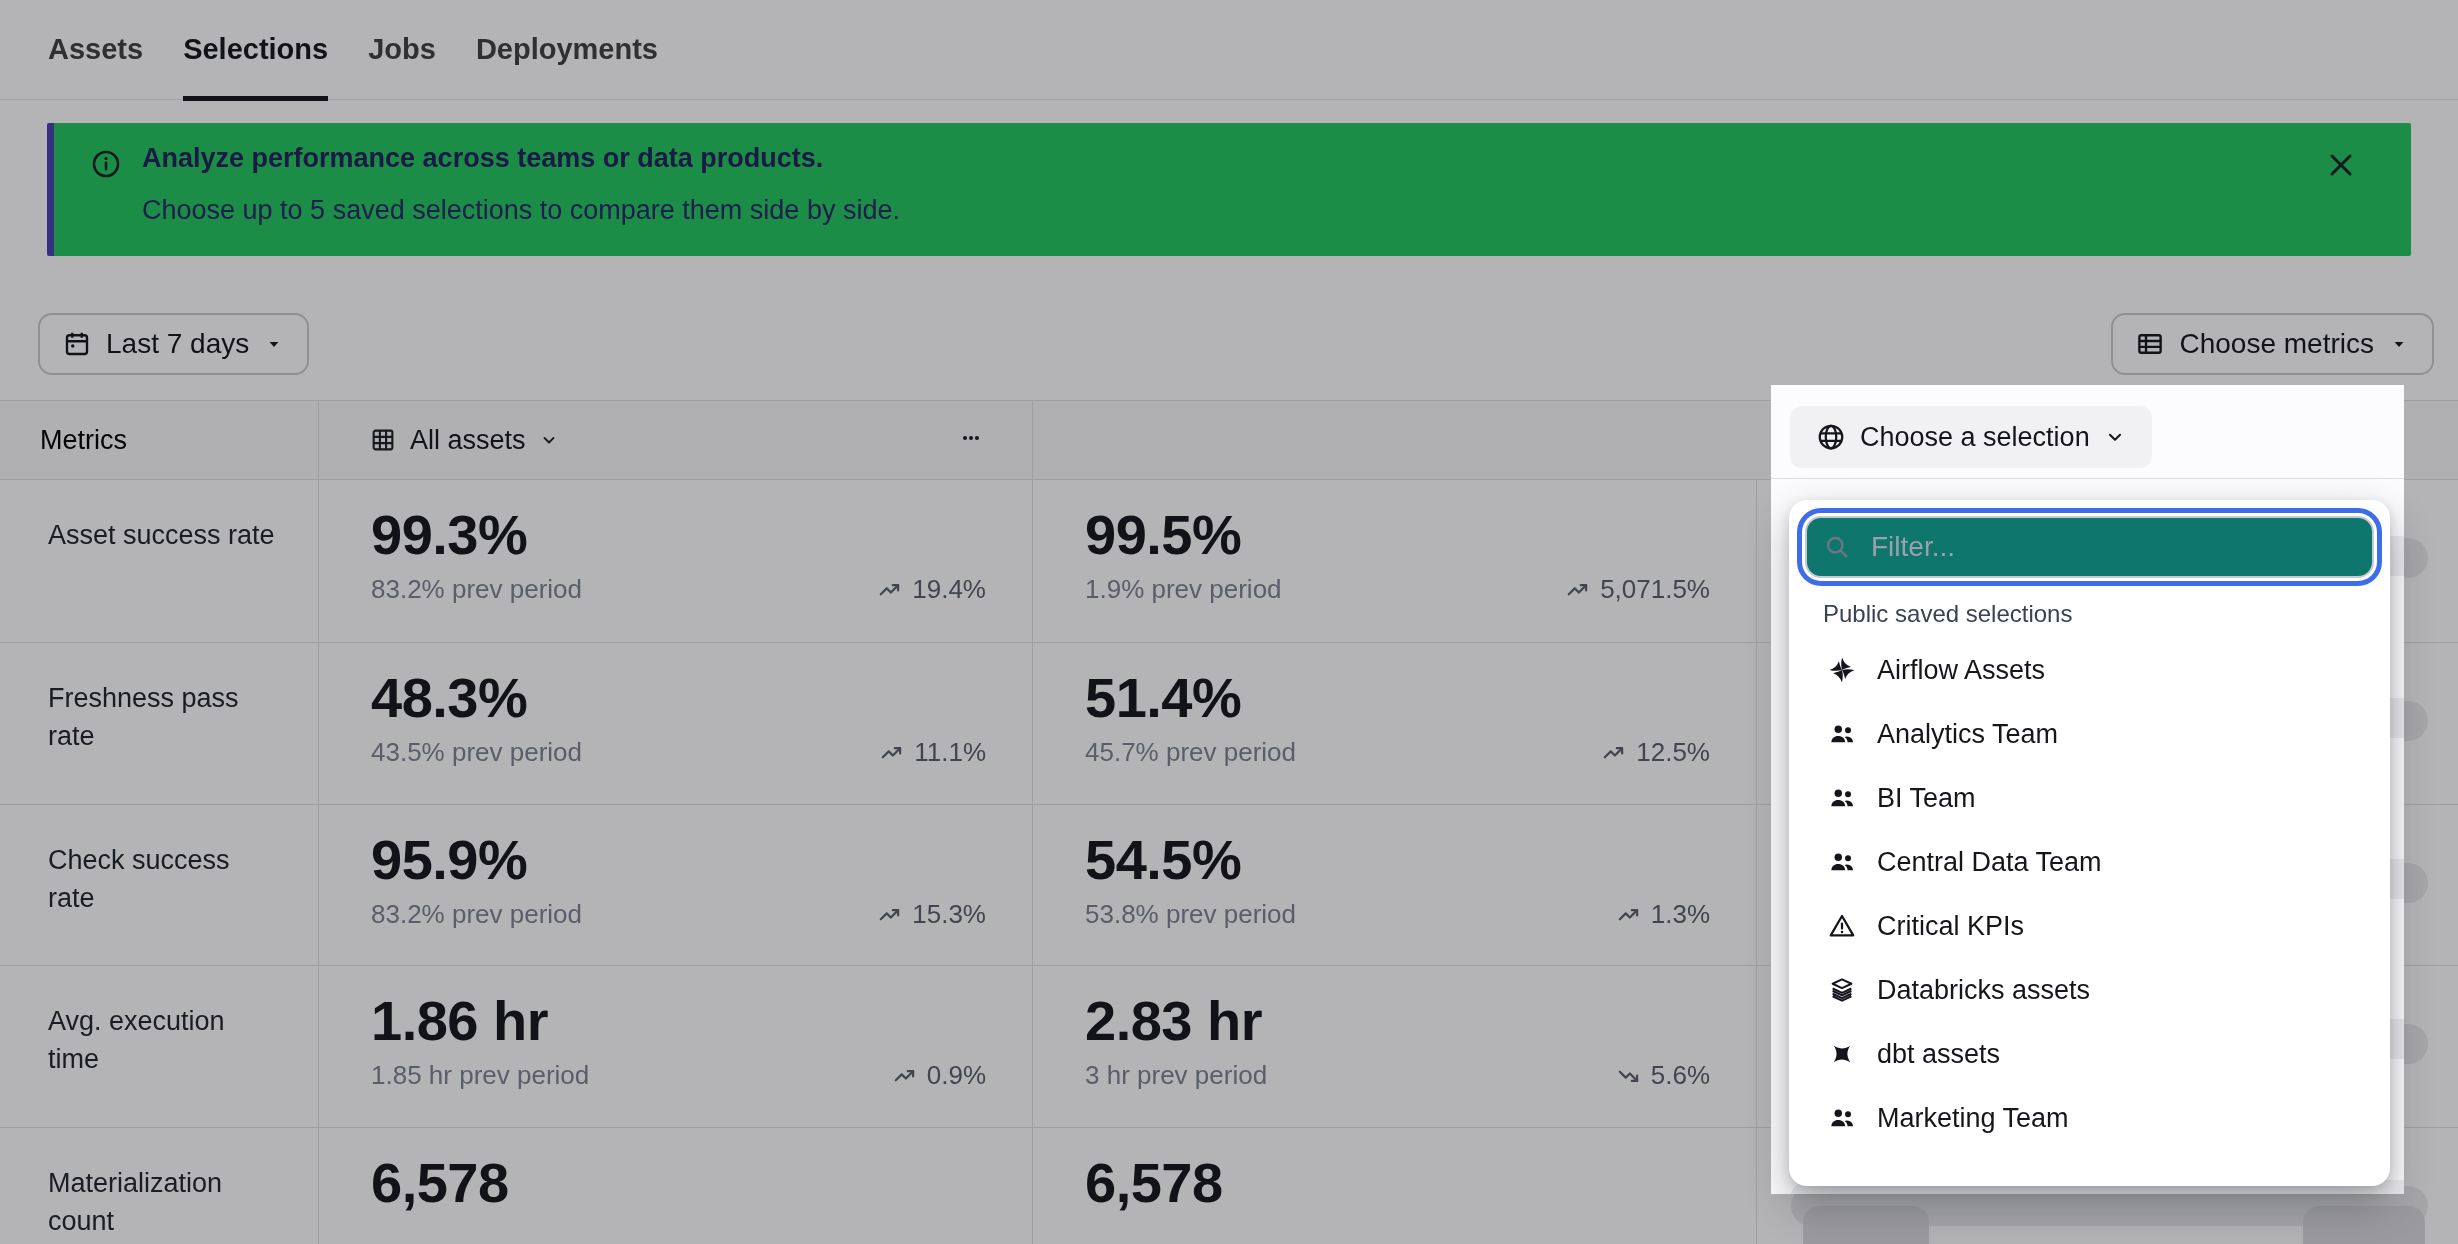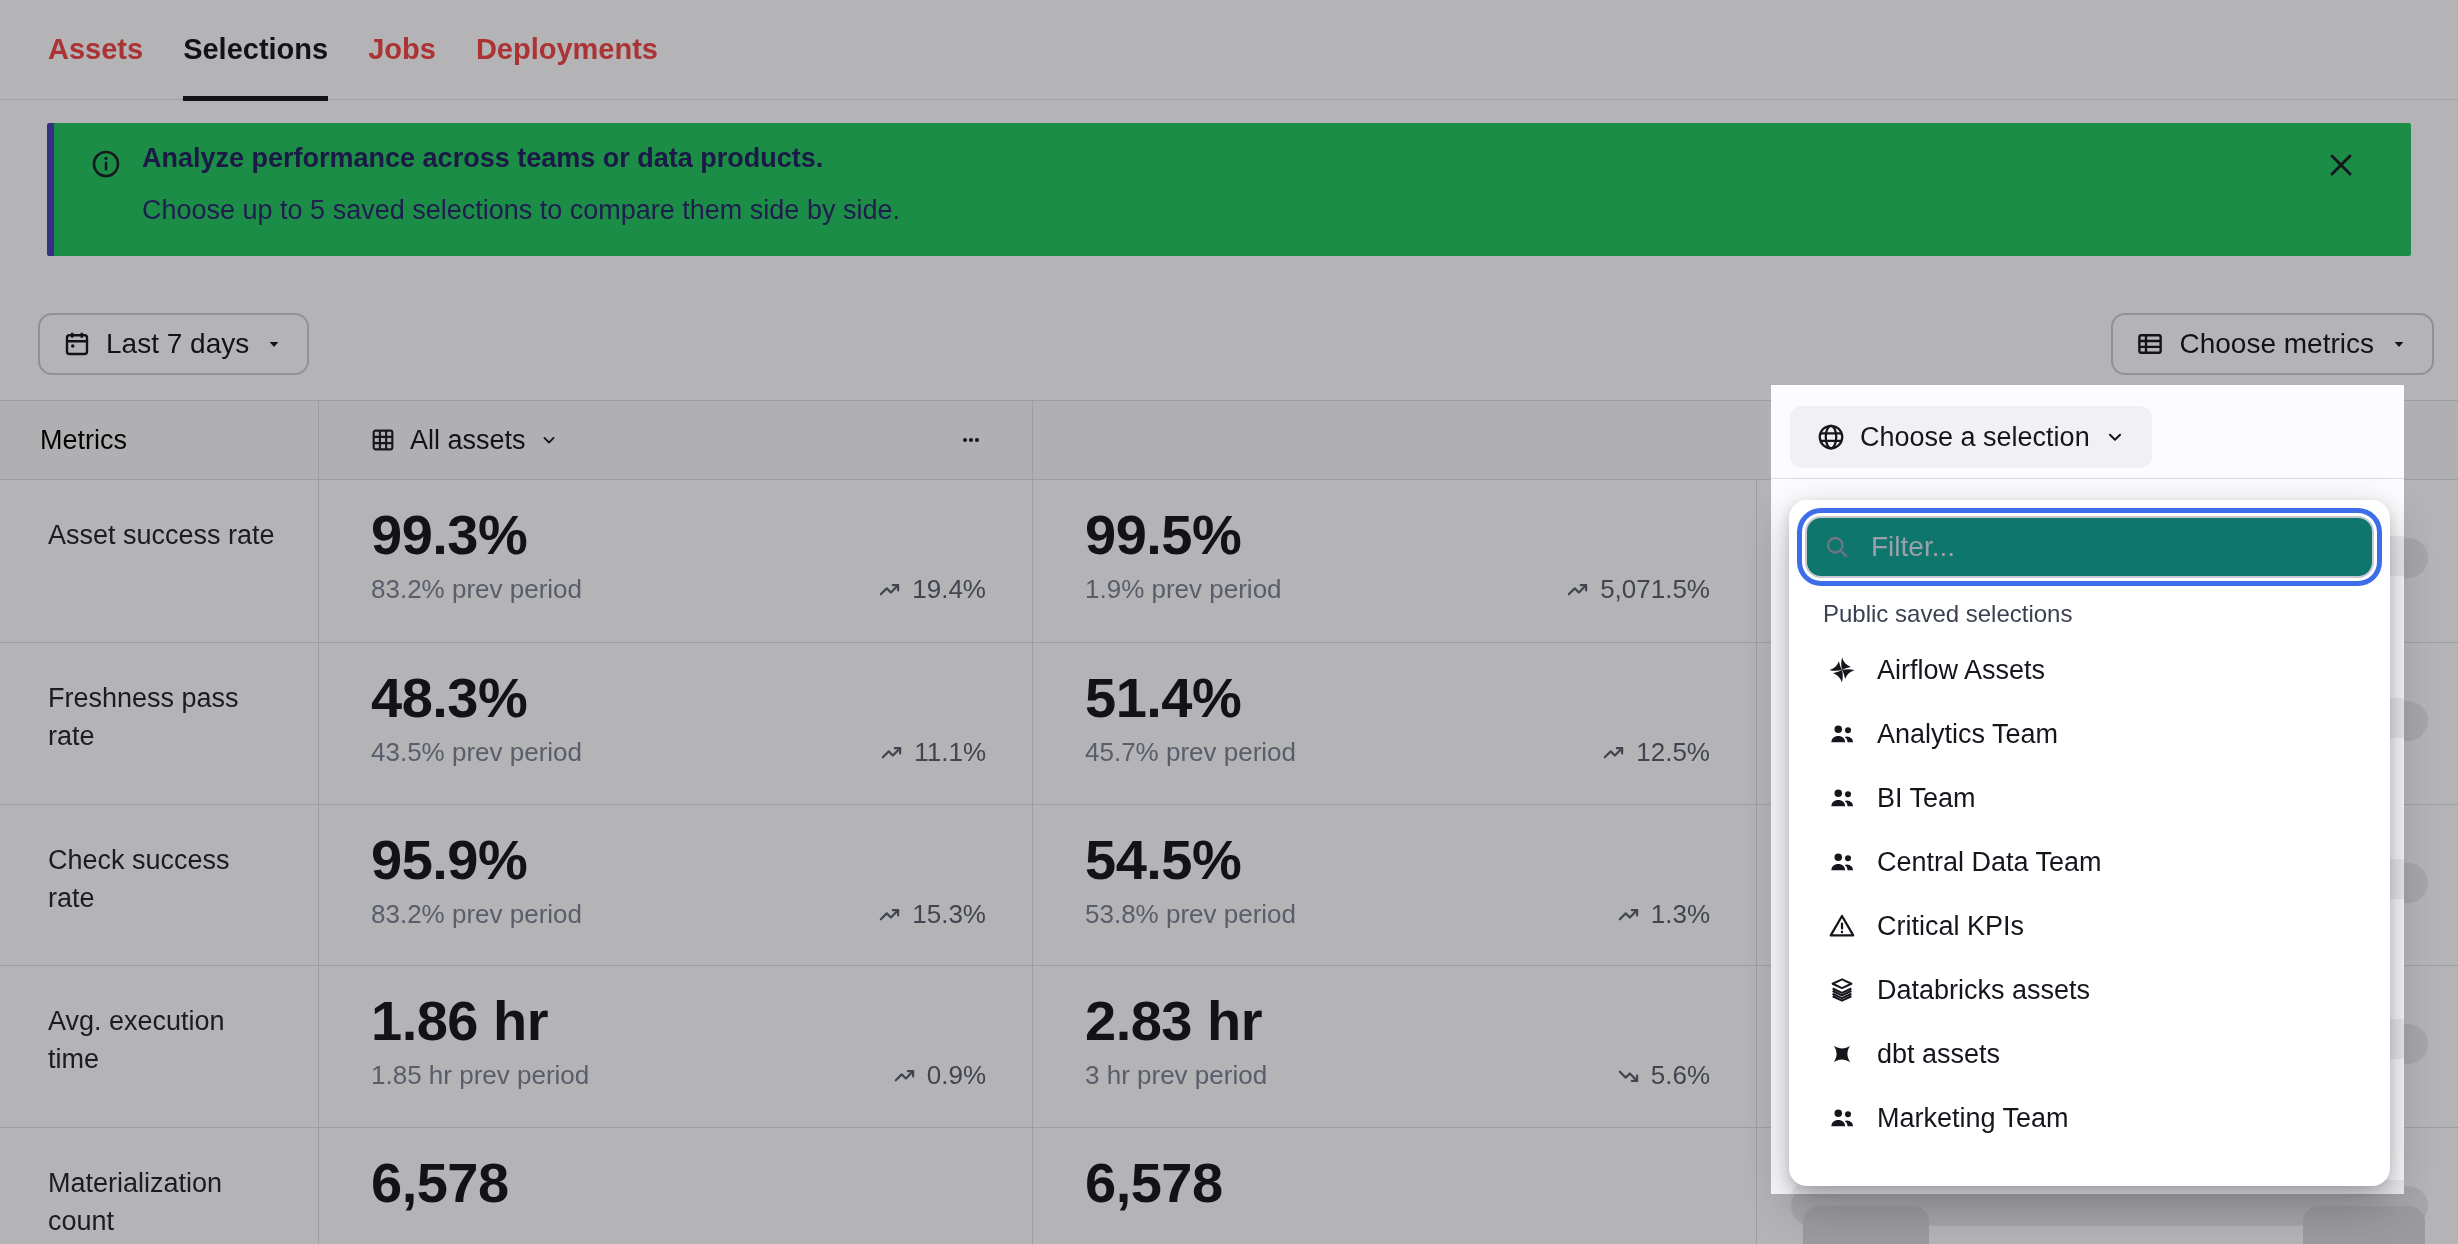--- a/index.html
+++ b/index.html
@@ -2,21 +2,21 @@
 <html><head>
 <meta charset="utf-8">
 <style>
   html,body{margin:0;padding:0;background:#555;}
   #stage{position:relative;width:2458px;height:1244px;overflow:hidden;background:#FDFDFE;
          font-family:"Liberation Sans",sans-serif;color:#1A1D26;}
   
   .topnav{position:absolute;left:0;top:0;right:0;height:100px;border-bottom:1px solid #E2E3E8;
           display:flex;align-items:center;gap:40px;padding:0 48px;box-sizing:border-box;background:#FDFDFE;}
   .tab{position:relative;height:100%;display:flex;align-items:center;font-size:29px;font-weight:700;
-       color:#ef4444;cursor:pointer;}
+       color:#404040;cursor:pointer;}
   .tab.active{color:#14161C;}
   .tab.active::after{content:"";position:absolute;left:0;right:0;bottom:-2px;height:5px;background:#14161C;}
   
   .banner{position:absolute;left:47px;top:123px;width:2364px;height:133px;background:#22c55e;
           border-left:7px solid #4740B4;border-radius:2px;box-sizing:border-box;}
   .b-icon{position:absolute;left:36px;top:25px;width:32px;height:32px;color:#3F38AE;}
   .b-title{position:absolute;left:88px;top:20px;font-size:27px;font-weight:700;color:#22205F;}
   .b-sub{position:absolute;left:88px;top:72px;font-size:27px;font-weight:400;color:#28266B;}
   .b-close{position:absolute;right:52px;top:24px;width:36px;height:36px;color:#1A1D26;cursor:pointer;}
   
@@ -31,21 +31,21 @@
   .i28{width:28px;height:28px}.i30{width:30px;height:30px}
   
   #tbl{position:absolute;left:0;top:400px;width:2458px;}
   .trow{display:flex;border-bottom:1px solid #DCDDE2;background:#FDFDFE;}
   .trow.head{height:78px;background:#F6F6F8;border-top:1px solid #DCDDE2;}
   .cell{position:relative;box-sizing:border-box;}
   .cell + .cell{border-left:1px solid #DCDDE2;}
   .c1{width:318px;flex:none;}.c2{width:714px;flex:none;}.c3{width:724px;flex:none;}.c4{flex:1;}
   .headcell{display:flex;align-items:center;}
   .h-metrics{padding-left:40px;font-size:27px;color:#000000;text-align:right;}
-  .colhead{display:flex;align-items:center;gap:21px;width:100%;padding:0 48px 0 50px;box-sizing:border-box;}
+  .colhead{display:flex;gap:21px;width:100%;padding:0 48px 0 50px;box-sizing:border-box;}
   .colhead .lbl{font-size:27px;color:#14161C;}
   .sp{flex:1;}
   .mcell{padding:36px 30px 0 48px;font-size:27px;line-height:1.42;color:#22252E;}
   .vcell .big{position:absolute;left:52px;top:22px;font-size:56px;font-weight:700;letter-spacing:-0.5px;color:#14161C;}
   .sub{position:absolute;left:52px;right:46px;top:94px;display:flex;align-items:center;font-size:26px;color:#7A8191;}
   .trend{display:flex;align-items:center;gap:9px;color:#565D6B;}
   .skel{position:absolute;left:34px;top:58px;width:637px;height:40px;border-radius:20px;background:#E8E8EB;}
   
   .fbtn{position:absolute;top:1206px;height:64px;border-radius:16px;background:#D9D9DD;}
   #fbtn1{left:1803px;width:126px;}

